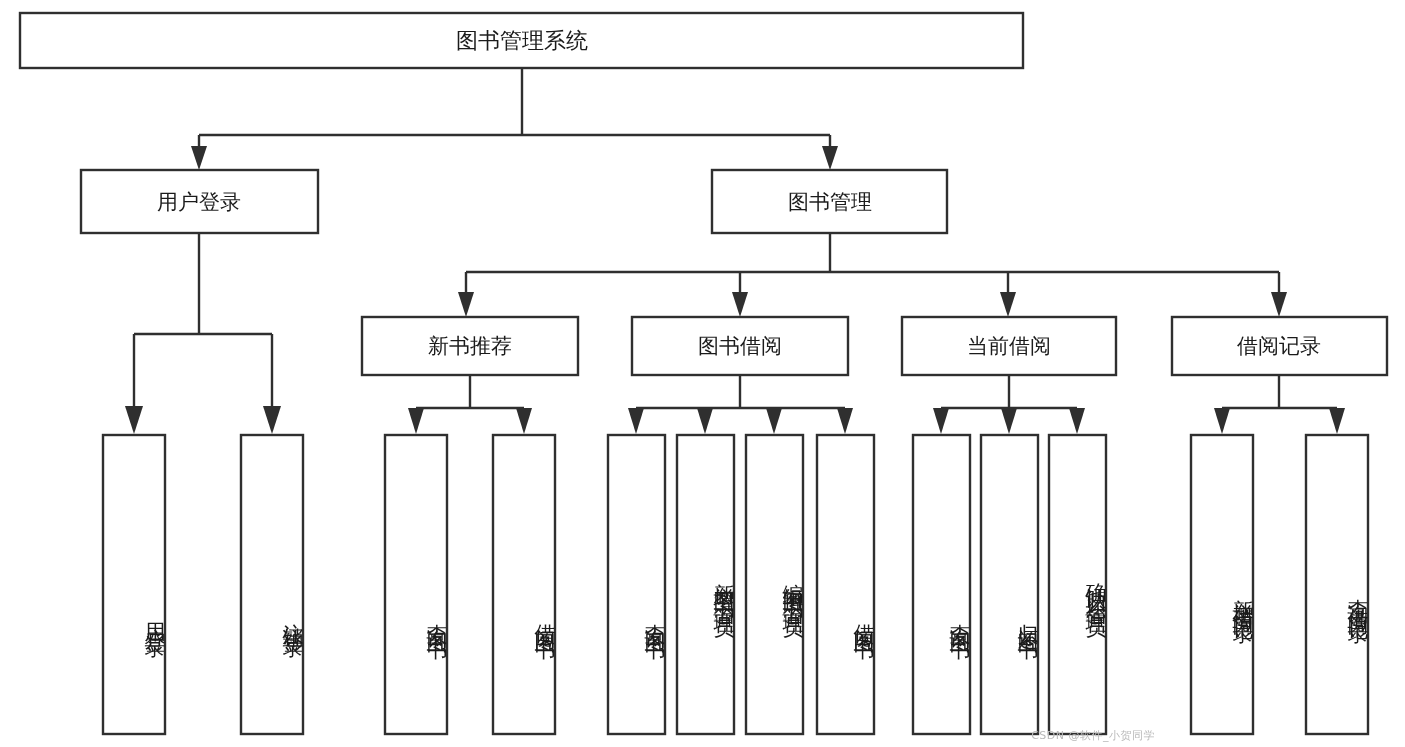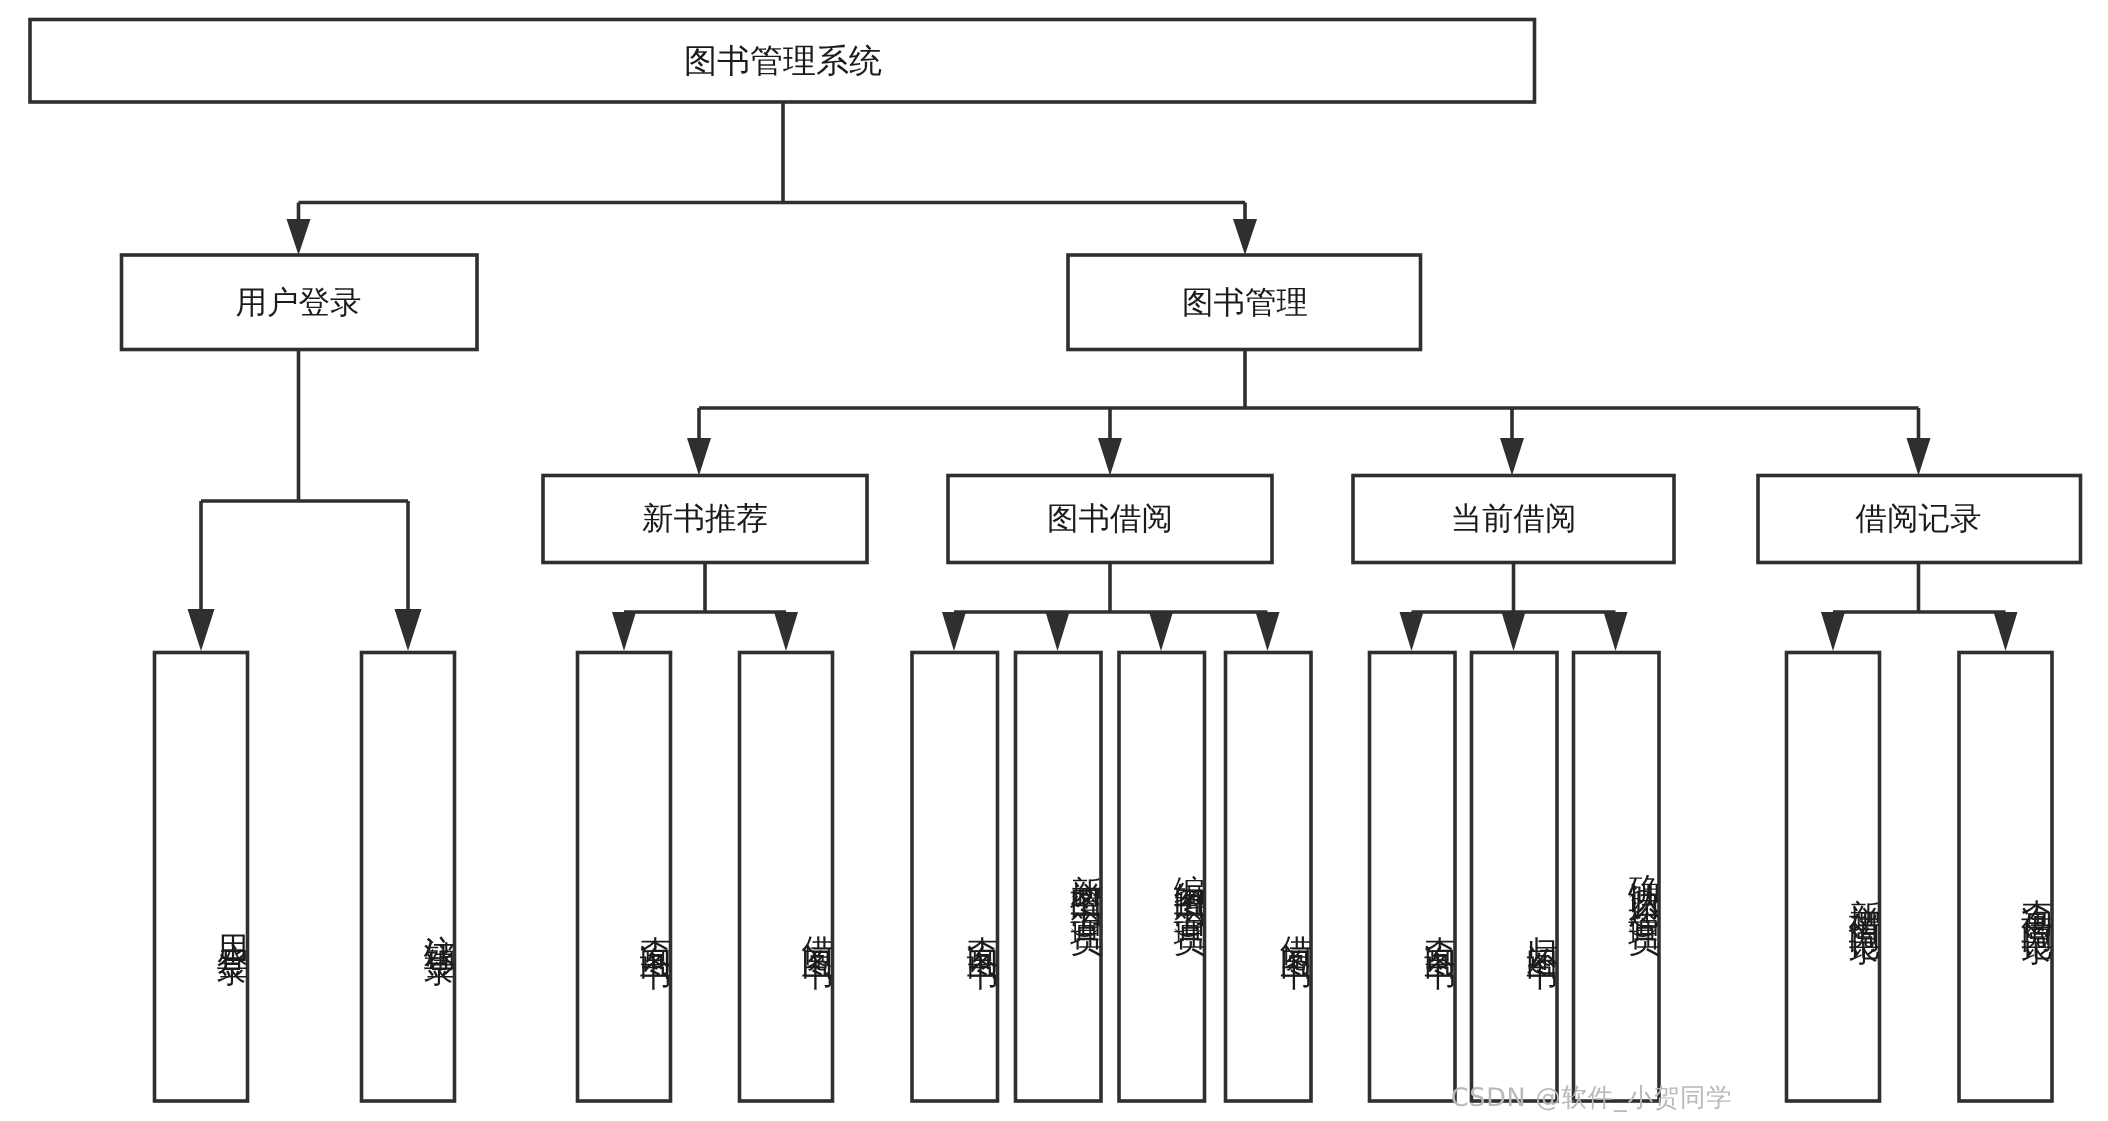--- a/index.html
+++ b/index.html
@@ -69,21 +69,21 @@
     letter-spacing: 5px;
     color: #1b1b1b;
     white-space: nowrap;
     pointer-events: none;
   }
   .watermark {
     position: absolute;
     right: 8px;
     bottom: 4px;
     font-family: "DejaVu Sans", "Liberation Sans", sans-serif;
-    font-size: 17px;
+    font-size: 11px;
     color: #b9b9b9;
     letter-spacing: 0.5px;
     white-space: nowrap;
   }
 </style>
 </head>
 <body>
 
 <div id="diagram-root">
 

